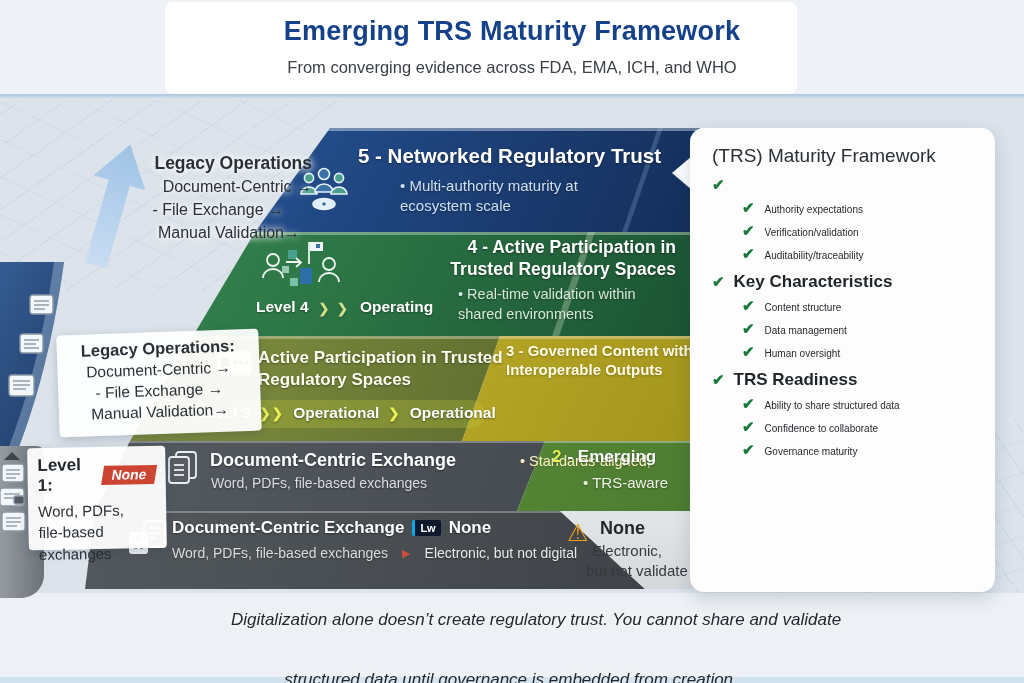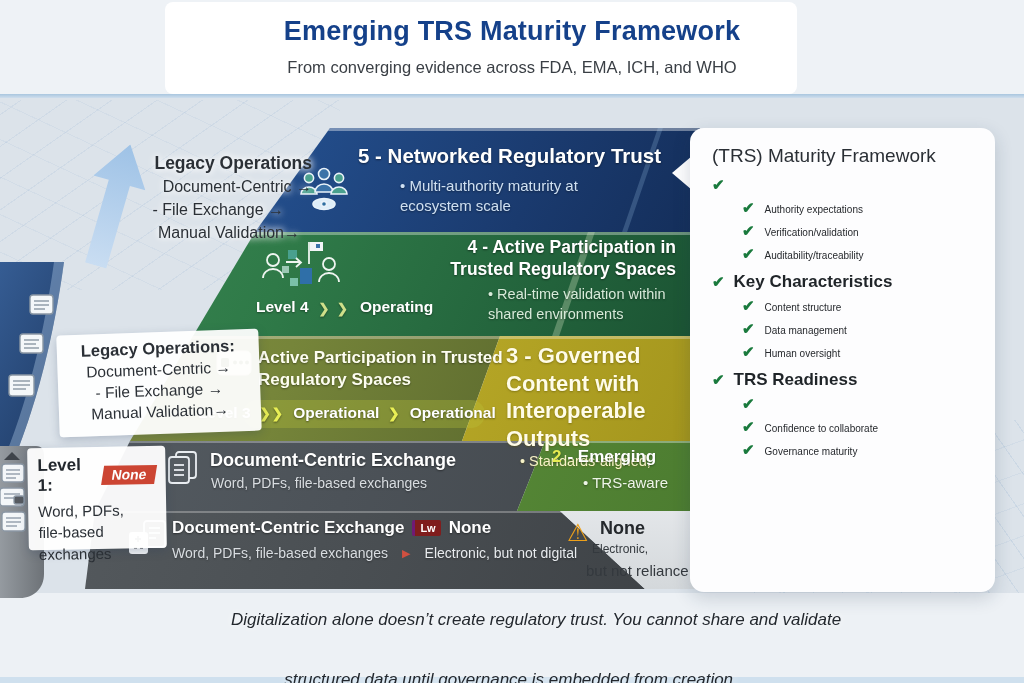--- a/index.html
+++ b/index.html
@@ -59,45 +59,45 @@
                linear-gradient(110deg,#565b5f 0%, #4a4f53 50%, #3d4145 100%);
     clip-path:polygon(95px 0, 560px 0, 645px 78px, 85px 78px); }
   .b1r { top:511px; height:78px;
     background:linear-gradient(#e3e6e9, #d4d8db);
     clip-path:polygon(560px 0, 700px 0, 700px 78px, 645px 78px); }
   .seam4 { left:570px; top:232px; width:7px; height:104px; background:rgba(225,240,205,.30); transform:skewX(-19deg); }
   .seam5 { left:640px; top:128px; width:5px; height:104px; background:rgba(170,210,240,.22); transform:skewX(-19deg); }
   .l5-title { left:358px; top:144px; font-size:20.5px; font-weight:bold; color:#fff; text-shadow:0 1px 2px rgba(0,0,0,.45); }
   .l5-bullet { left:400px; top:176px; width:205px; font-size:15px; line-height:1.35; color:#cfe0f2; text-shadow:0 1px 2px rgba(0,0,0,.4); }
   .l4-title { left:418px; top:237px; width:258px; text-align:right; font-size:17.5px; font-weight:bold; line-height:1.25; color:#fff; text-shadow:0 1px 2px rgba(0,0,0,.45); }
-  .l4-bullet { left:458px; top:285px; width:205px; font-size:14.5px; line-height:1.35; color:#d7ead9; text-shadow:0 1px 2px rgba(0,0,0,.35);margin-left:30px; }
+  .l4-bullet { left:458px; top:285px; width:205px; font-size:14.5px; line-height:1.35; color:#d7ead9; text-shadow:0 1px 2px rgba(0,0,0,.35); }
   .l4-row { left:256px; top:298px; font-size:15.5px; font-weight:bold; color:#fff; text-shadow:0 1px 2px rgba(0,0,0,.4); display:flex; gap:10px; align-items:flex-end; }
   .l4-chev { color:#cfe08a; font-size:13px; letter-spacing:2px; }
   .l3-left-title { left:258px; top:347px; width:300px; font-size:17px; font-weight:bold; line-height:1.3; color:#fdfdf0; text-shadow:0 1px 2px rgba(0,0,0,.4); }
   .l3-pill { left:243px; top:400px; width:242px; height:28px; background:rgba(190,200,60,.30); border-radius:14px; }
   .l3-row { left:198px; top:404px; display:flex; gap:9px; align-items:center; font-size:15.5px; font-weight:bold; color:#fff; text-shadow:0 1px 2px rgba(0,0,0,.45); }
   .l3-chev { color:#e9ef55; font-size:13.5px; letter-spacing:1px; }
-  .l3-right-title { left:506px; top:342px; width:195px; font-size:22px; font-weight:bold; line-height:1.25; color:#fffce8; text-shadow:0 1px 2px rgba(90,80,0,.5); }
+  .l3-right-title { left:506px; top:342px; width:195px; font-size:15px; font-weight:bold; line-height:1.25; color:#fffce8; text-shadow:0 1px 2px rgba(90,80,0,.5); }
   .l3-right-bullet { left:520px; top:413px; font-size:14.5px; color:#f7f2c8; text-shadow:0 1px 2px rgba(90,80,0,.4);margin-top:40px; }
   .l2-title { left:210px; top:450px; font-size:18px; font-weight:bold; color:#fff; text-shadow:0 1px 2px rgba(0,0,0,.45); }
   .l2-sub { left:211px; top:475px; font-size:14px; color:#d9dde1; text-shadow:0 1px 2px rgba(0,0,0,.35); }
   .l2r-row { left:552px; top:447px; font-size:17px; font-weight:bold; color:#fff; text-shadow:0 1px 2px rgba(0,0,0,.4); display:flex; gap:6px; }
   .l2r-num { color:#e6ec51; }
   .l2r-bullet { left:583px; top:474px; font-size:15px; color:#eef5e8; text-shadow:0 1px 2px rgba(0,0,0,.35);text-align:center; }
   .l1-row { left:172px; top:518px; display:flex; align-items:center; gap:8px; }
   .l1-title { font-size:17px; font-weight:bold; color:#fff; text-shadow:0 1px 2px rgba(0,0,0,.45); }
-  .lw-badge { background:#7f1d1d; border-left:3px solid #701a75; color:#fff; font-size:11px; font-weight:bold; padding:2px 5px; border-radius:2px; }
+  .lw-badge { background:#0f172a; border-left:3px solid #0ea5e9; color:#fff; font-size:11px; font-weight:bold; padding:2px 5px; border-radius:2px; }
   .l1-none { font-size:17px; font-weight:bold; color:#fff; text-shadow:0 1px 2px rgba(0,0,0,.45); }
   .l1-subrow { left:172px; top:545px; display:flex; gap:14px; align-items:center; }
   .l1-sub { font-size:14px; color:#d9dde1; text-shadow:0 1px 2px rgba(0,0,0,.35); }
   .l1-note-marker { color:#d05040; font-size:11px; }
   .l1-note { font-size:14px; color:#e8ebee; text-shadow:0 1px 2px rgba(0,0,0,.35); }
   .l1r-warning { left:567px; top:519px; font-size:24px; color:#eda01a; }
   .l1r-title { left:600px; top:518px; font-size:18px; font-weight:bold; color:#24282c; }
-  .l1r-line1 { left:592px; top:542px; font-size:12px; color:#34393e; }
+  .l1r-line1 { left:592px; top:542px; font-size:15px; color:#34393e; }
   .l1r-line2 { left:586px; top:562px; font-size:15px; color:#34393e; }
 
   
   .anno-top { left:120px; top:153px; width:192px; text-align:right; color:#2b3036; text-shadow:0 0 6px #fff,0 0 10px #fff; }
   .anno-top .a-title { font-size:17.5px; font-weight:bold; margin-bottom:4px; }
   .anno-top .a-line { font-size:16px; margin-bottom:5px; }
   .mid-card { left:58px; top:332px; width:202px; height:102px; background:rgba(255,255,255,.94); border-radius:4px; box-shadow:0 3px 10px rgba(40,60,90,.25); transform:rotate(-2deg); padding:7px 10px; }
   .mid-card .a-title { font-size:16.5px; font-weight:bold; color:#2b3036; text-align:center; }
   .mid-card .a-line { font-size:15.5px; color:#2b3036; margin-top:3px; text-align:center; }
   .l1-card { left:28px; top:447px; width:138px; height:102px; background:rgba(255,255,255,.95); border-radius:4px; box-shadow:0 3px 10px rgba(40,60,90,.25); transform:rotate(-1deg); padding:8px 10px; }
@@ -308,21 +308,21 @@
   <span class="l1-none">None</span>
 </div>
 <div class="abs l1-subrow">
   <span class="l1-sub">Word, PDFs, file-based exchanges</span>
   <span class="l1-note-marker">▶</span>
   <span class="l1-note">Electronic, but not digital</span>
 </div>
 <div class="abs l1r-warning">⚠</div>
 <div class="abs l1r-title">None</div>
 <div class="abs l1r-line1">Electronic,</div>
-<div class="abs l1r-line2">but not reliance</div>
+<div class="abs l1r-line2">but not validate</div>
 
 <div class="abs anno-top">
   <div class="a-title">Legacy Operations</div>
   <div class="a-line">Document-Centric →</div>
   <div class="a-line" style="margin-right:28px;">- File Exchange →</div>
   <div class="a-line" style="margin-right:12px;">Manual Validation→</div>
 </div>
 
 <div class="abs mid-card">
   <div class="a-title">Legacy Operations:</div>
@@ -380,20 +380,21 @@
     </div>
   </div>
 
   <div class="p-section">
     <div class="p-head-row">
       <span class="p-check">✔</span>
       <span class="p-head">TRS Readiness</span>
     </div>
     <div class="p-item-row">
       <span class="p-check">✔</span>
+      <span class="p-item">Ability to share structured data</span>
     </div>
     <div class="p-item-row">
       <span class="p-check">✔</span>
       <span class="p-item">Confidence to collaborate</span>
     </div>
     <div class="p-item-row">
       <span class="p-check">✔</span>
       <span class="p-item">Governance maturity</span>
     </div>
   </div>

